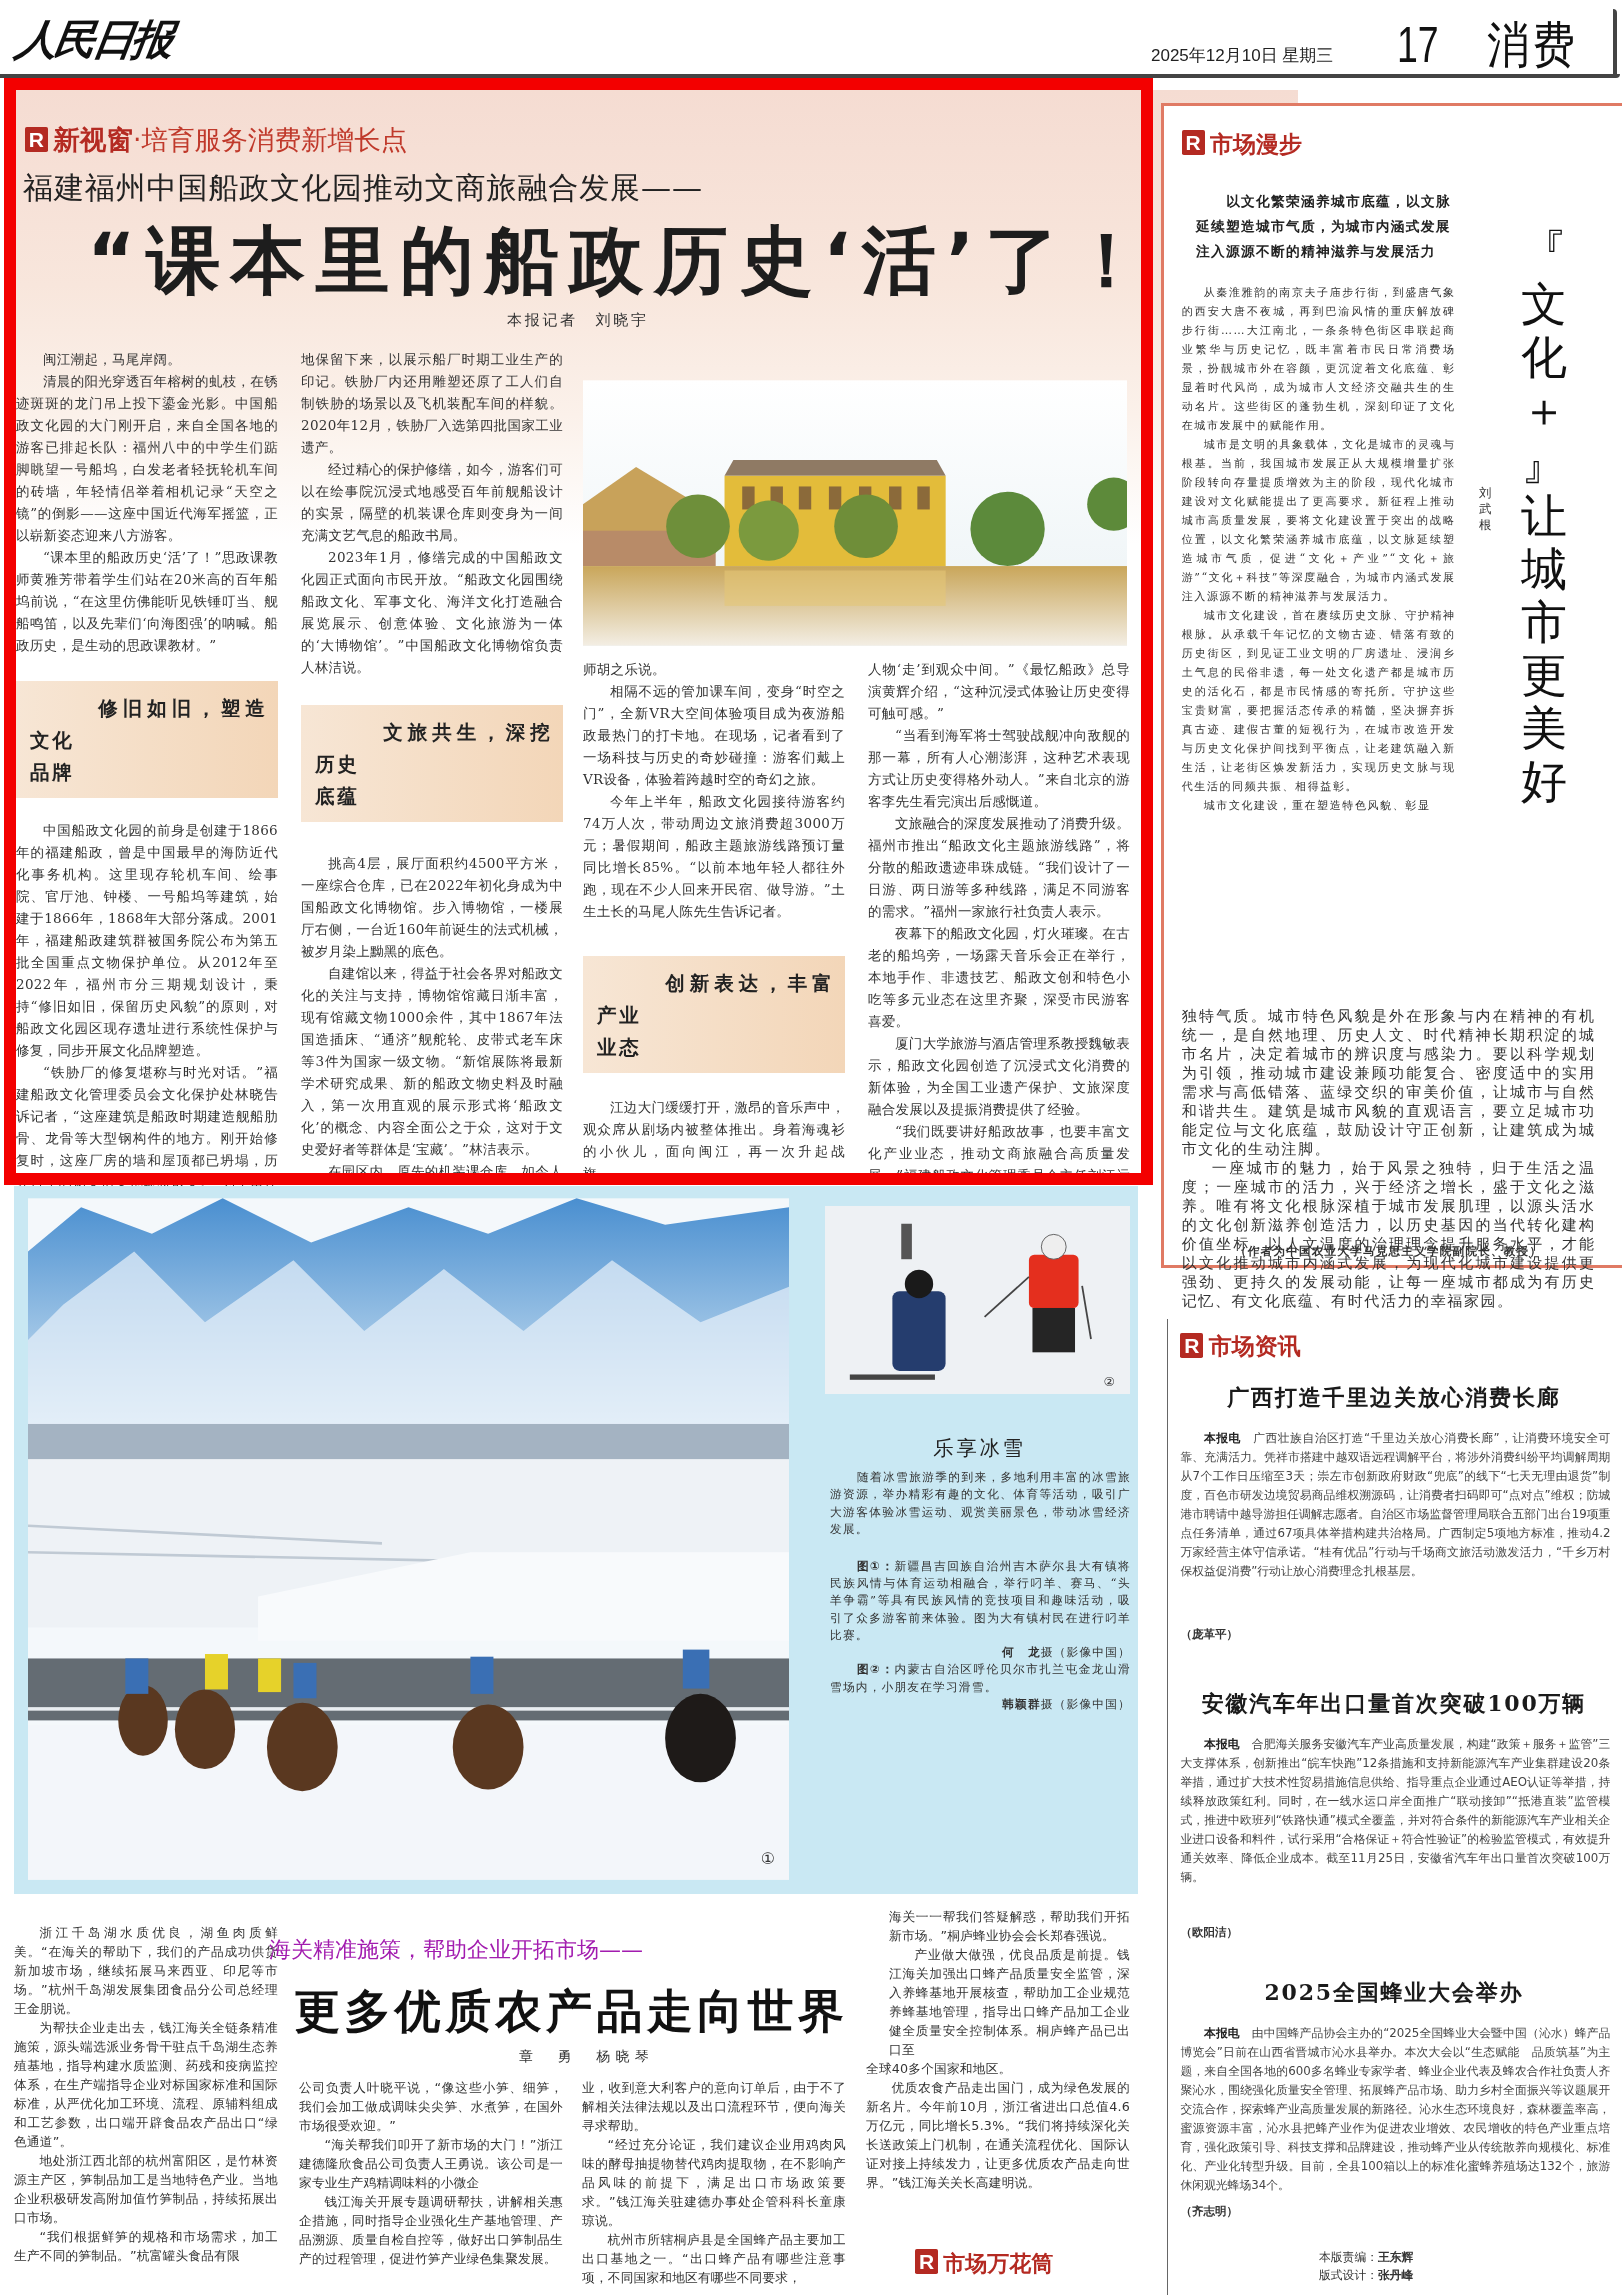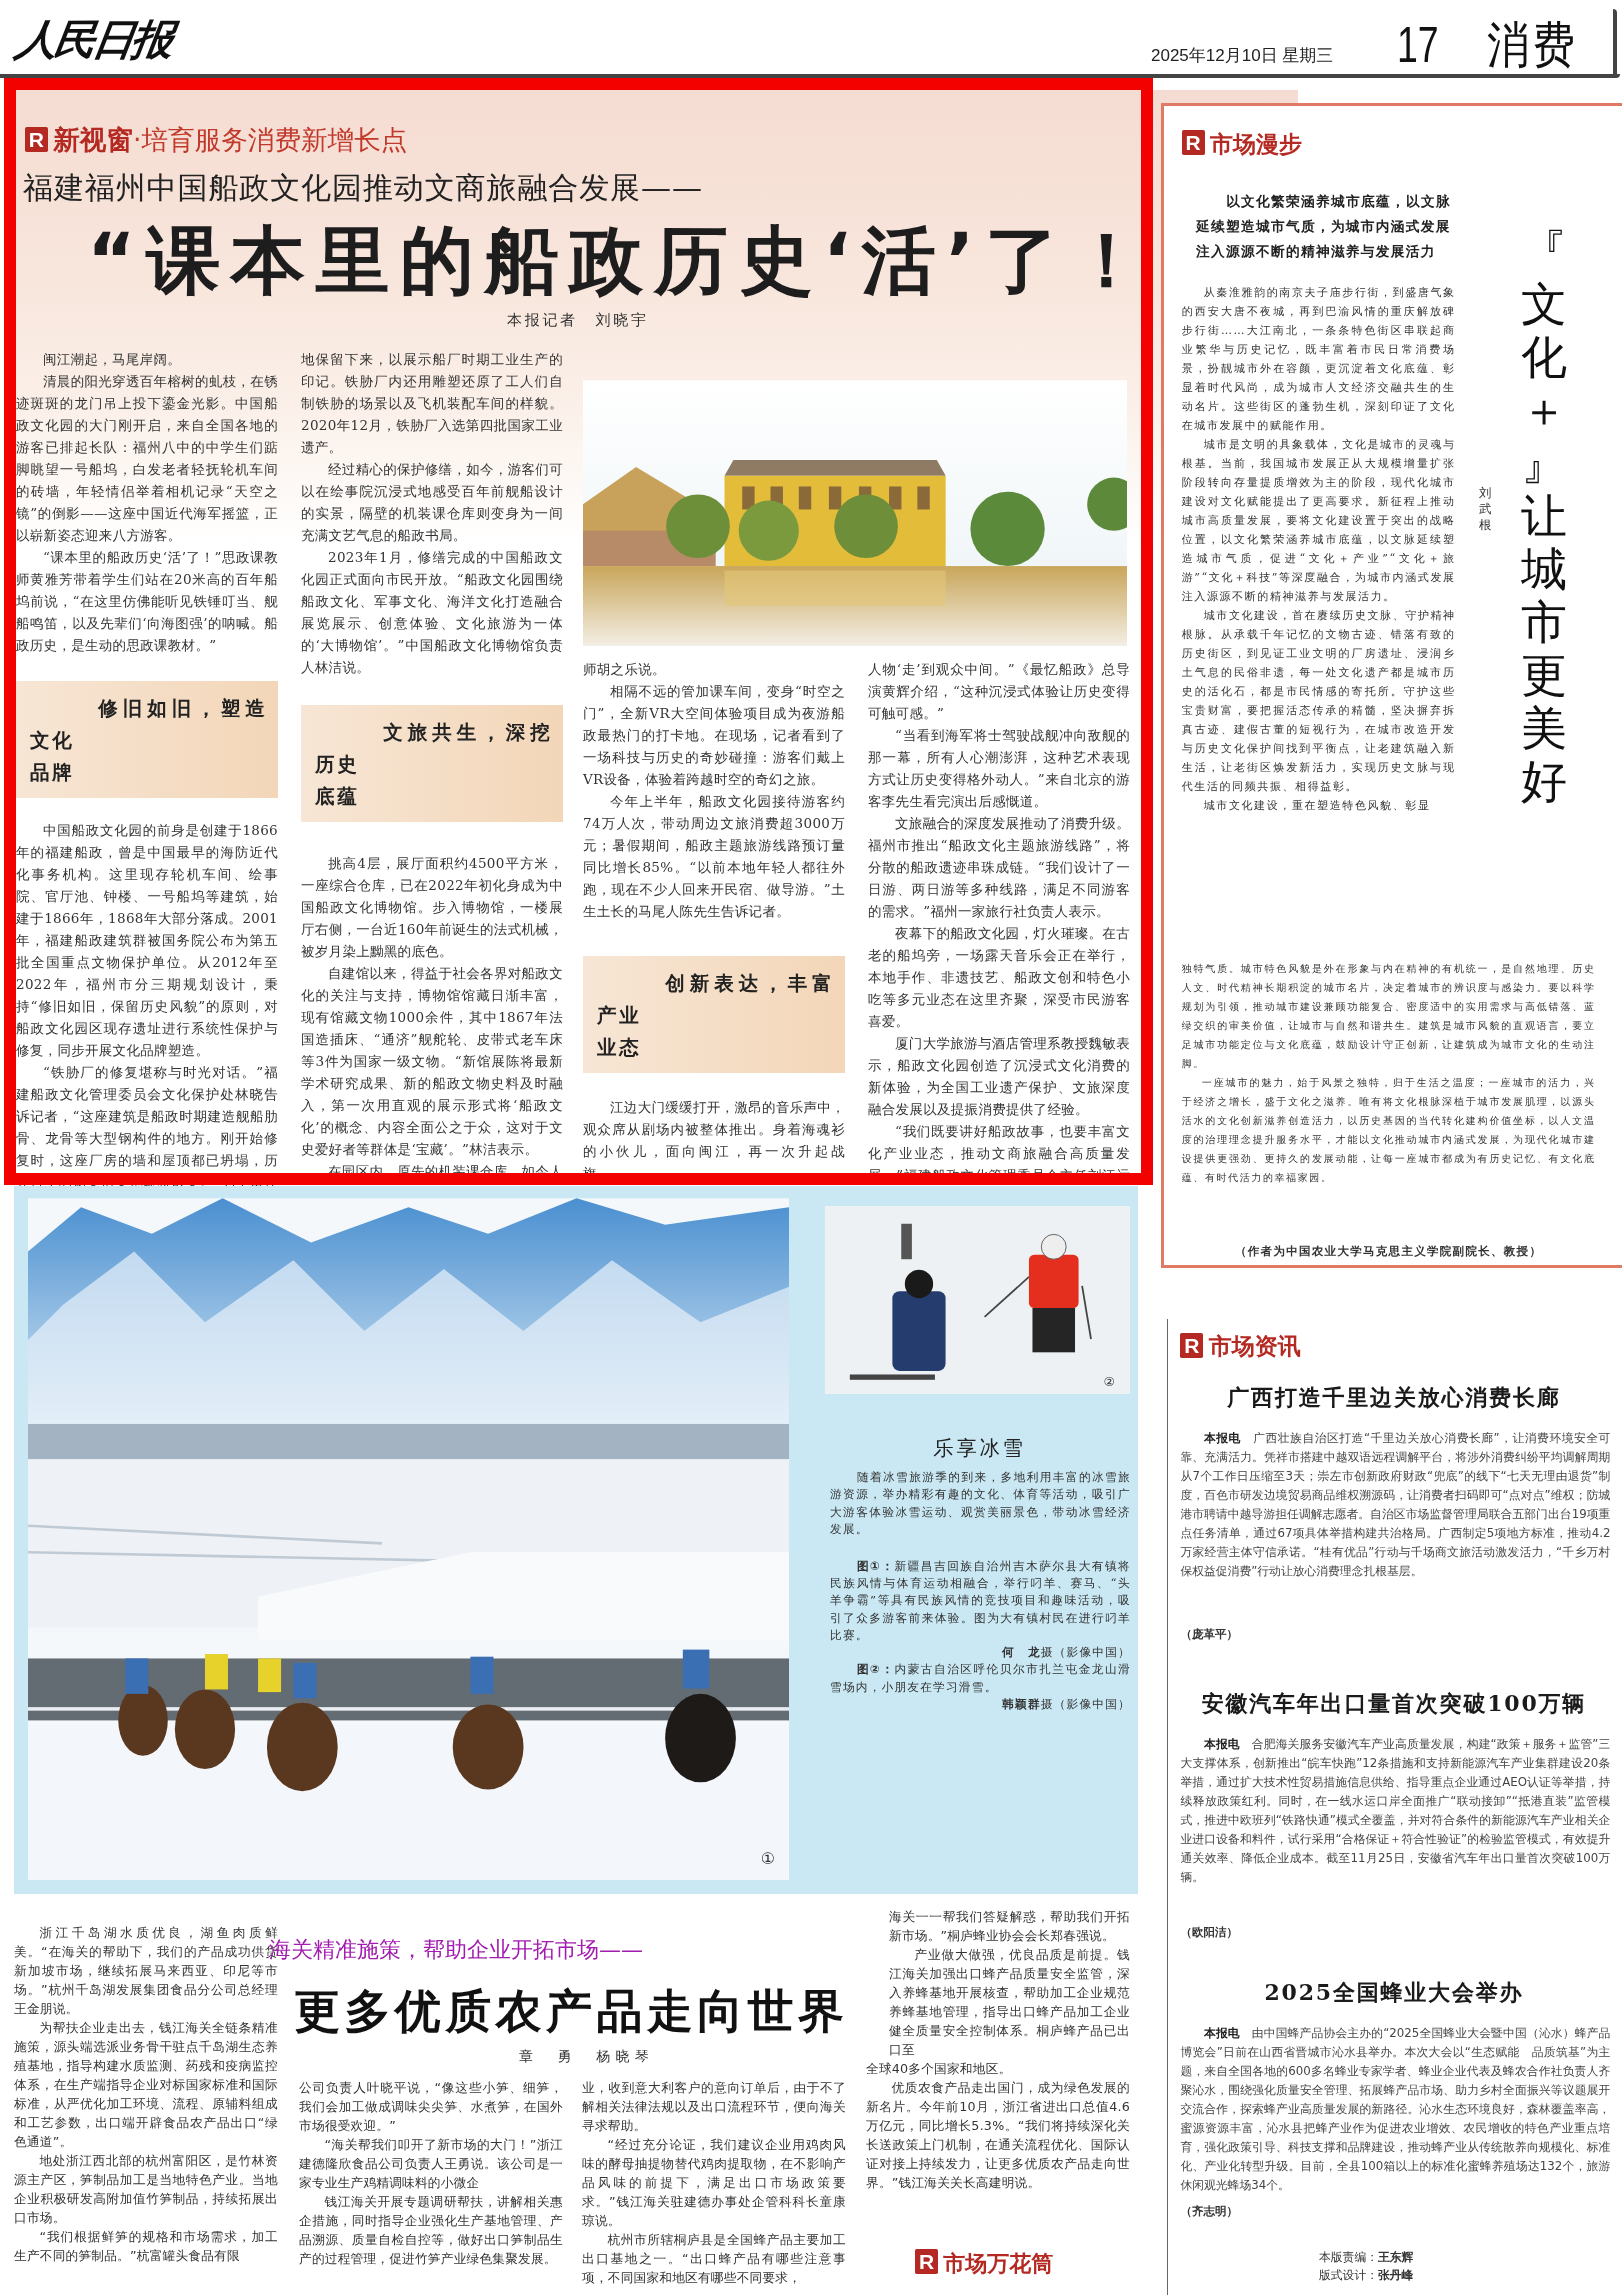--- a/index.html
+++ b/index.html
@@ -37,21 +37,21 @@
 #c3{left:567px;top:568px;width:262px}
 #c4{left:852px;top:568px;width:262px}
 
 #rbox{left:1161px;top:103px;width:503px;height:1165px;border:3.5px solid #e07a64;background:#fff}
 #rbox-title{left:17.7px;top:23px;font-family:"DejaVu Sans",sans-serif;font-weight:bold;font-size:23px;color:#b42a22}
 #rbox-lede{left:32px;top:83px;width:257px;font-family:"DejaVu Sans",sans-serif;font-weight:bold;font-size:13.7px;line-height:25px;color:#222;text-indent:2.2em;letter-spacing:1.3px}
 #rbox-vtitle{left:349px;top:119px;width:62px;font-family:"DejaVu Serif",serif;font-size:46px;line-height:53px;color:#111;text-align:center}
 #rbox-vtitle .vb{display:block}
 #rbox-author{left:315px;top:379px;width:17.7px;font-size:12.4px;line-height:16px;color:#333}
 #rbox-body1{left:17.7px;top:177px;width:274px;font-size:11px;line-height:19px;color:#333;letter-spacing:1.6px;text-align:justify}
-#rbox-body2{left:17.7px;top:853px;width:414px;font-size:10px;line-height:19px;color:#333;letter-spacing:1.6px;text-align:justify}
+#rbox-body2{left:17.7px;top:901px;width:414px;font-size:15px;line-height:19px;color:#333;letter-spacing:1.6px;text-align:justify}
 .rb p{text-indent:2em}
 #rbox-sig{left:71px;top:1138px;width:372px;text-align:left;font-family:"DejaVu Sans",sans-serif;font-weight:bold;font-size:11.5px;color:#333;letter-spacing:1.3px}
 
 #news{left:1167px;top:1319px;width:447px;height:976px;border-left:1.8px solid #666}
 #news-title{left:12.4px;top:12.4px;font-family:"DejaVu Sans",sans-serif;font-weight:bold;font-size:23px;color:#b42a22}
 .nh{font-family:"DejaVu Serif",serif;font-weight:bold;font-size:22px;color:#1a1a1a;text-align:center;letter-spacing:1.8px;position:absolute;left:8.9px;width:434px}
 .nb{position:absolute;left:12.4px;width:430px;font-family:"DejaVu Sans",sans-serif;font-size:11.8px;line-height:19px;color:#444;text-align:justify;text-indent:2em}
 .nb b{font-weight:bold;color:#222}
 .nsig{position:absolute;left:12.4px;width:430px;text-align:left;font-family:"DejaVu Sans",sans-serif;font-weight:bold;font-size:11.5px;color:#333}
 #editors{left:1319px;top:2249px;font-family:"DejaVu Sans",sans-serif;font-size:11.8px;line-height:17.7px;color:#333}

